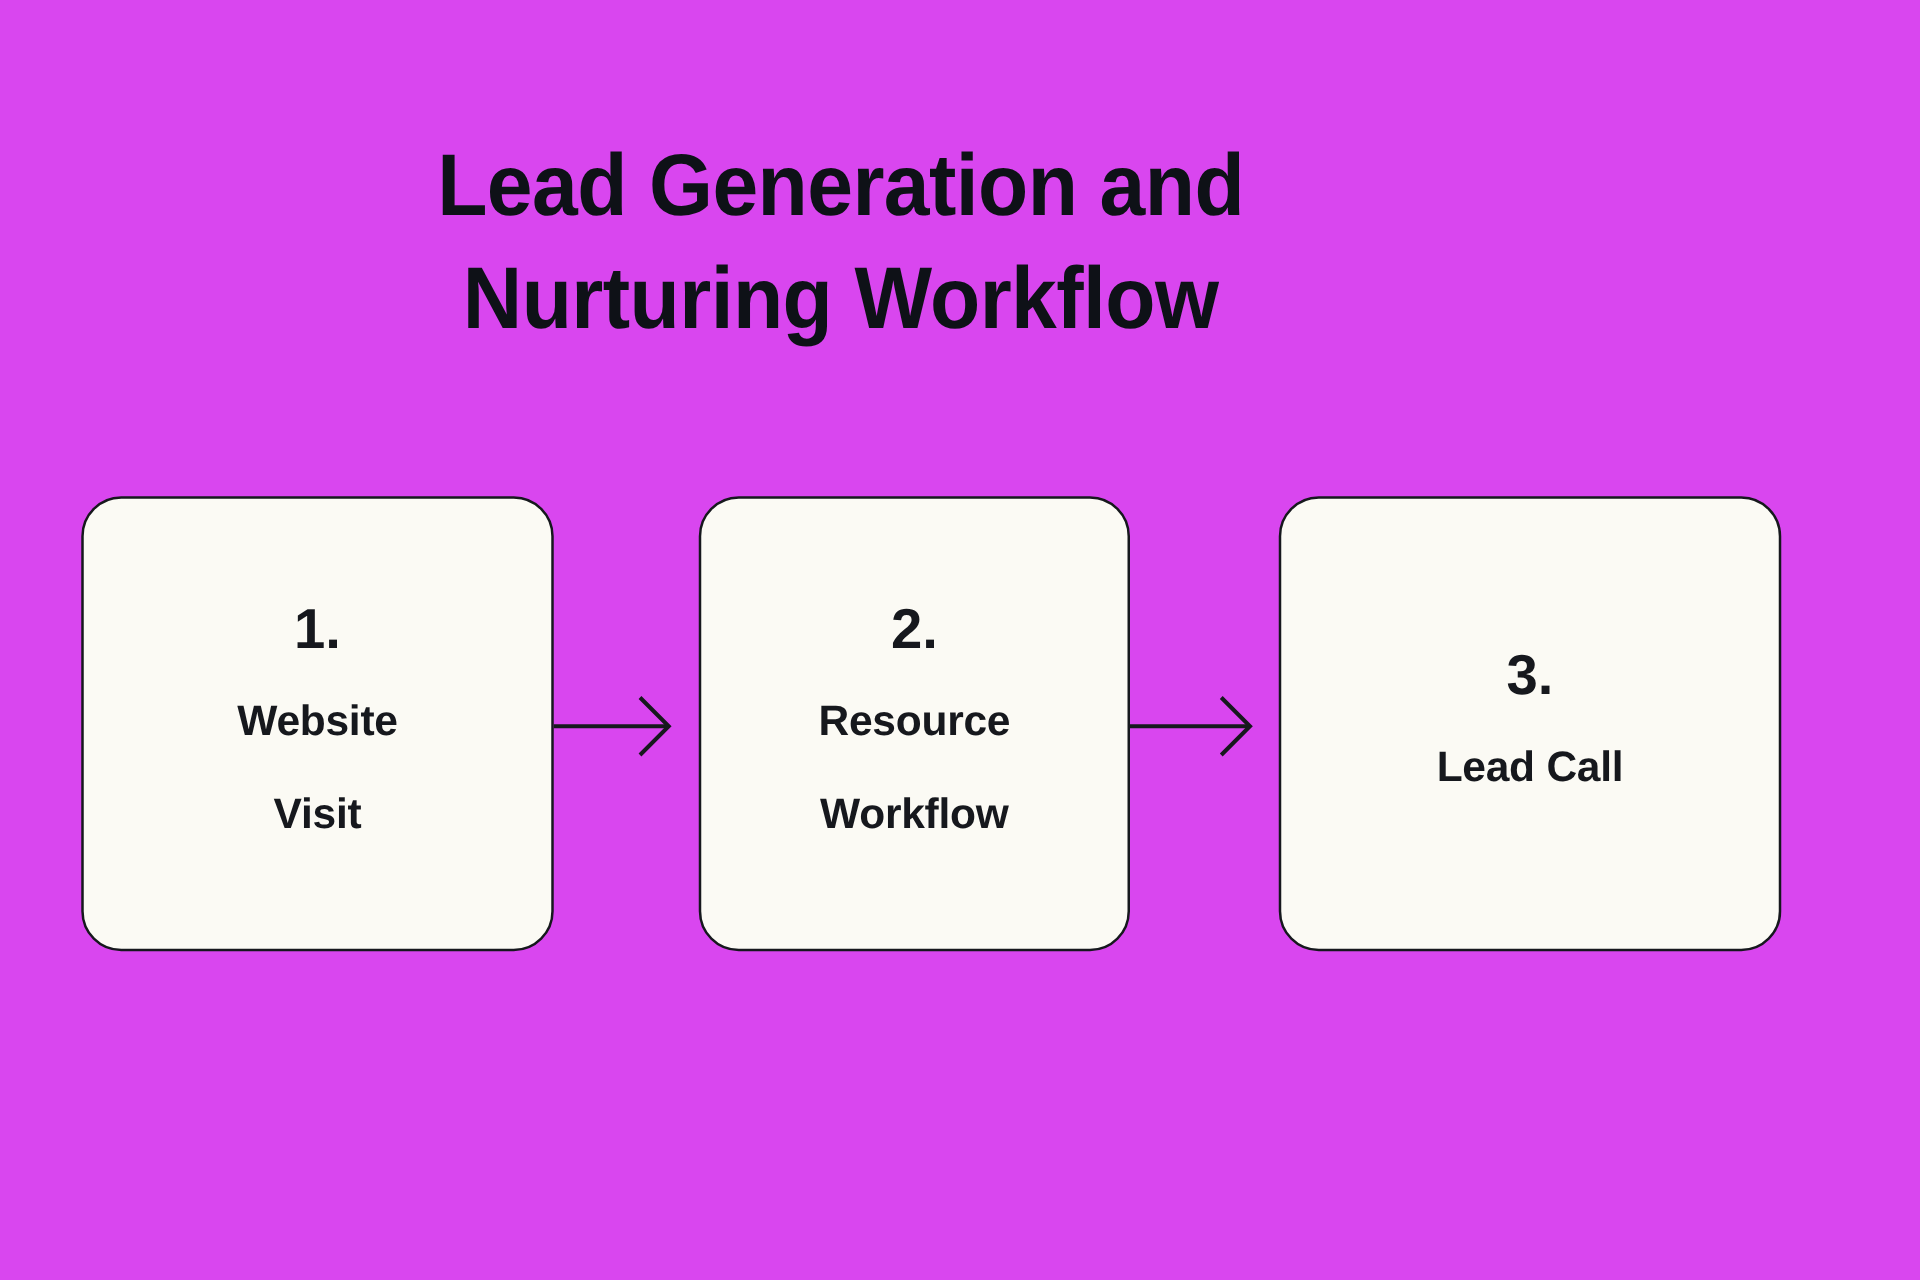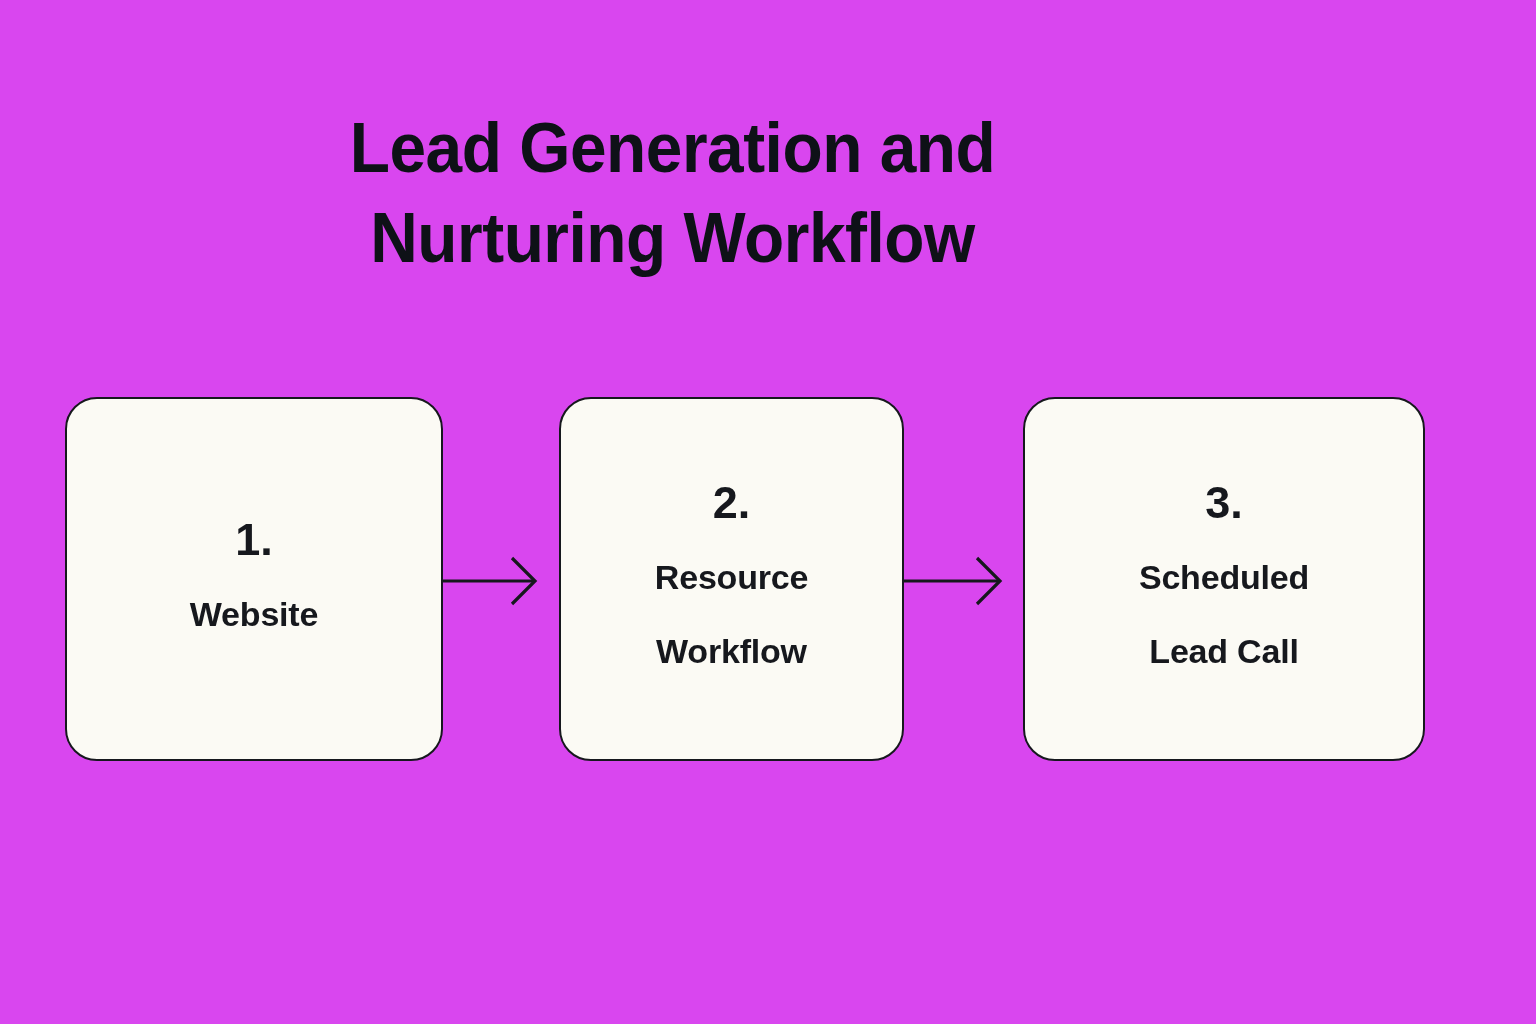--- a/index.html
+++ b/index.html
@@ -113,35 +113,35 @@
     <span class="tline">Lead Generation and</span>
     <span class="tline">Nurturing Workflow</span>
   </div>
 
   <div id="flow-row">
 
     <div class="node-box" id="node-1">
       <div class="node-inner">
         <span class="node-index">1.</span>
         <span class="node-label">Website</span>
+        <span class="node-label">Visit</span>
       </div>
     </div>
 
     <div class="node-box" id="node-2">
       <div class="node-inner">
         <span class="node-index">2.</span>
         <span class="node-label">Resource</span>
         <span class="node-label">Workflow</span>
       </div>
     </div>
 
     <div class="node-box" id="node-3">
       <div class="node-inner">
         <span class="node-index">3.</span>
-        <span class="node-label">Scheduled</span>
         <span class="node-label">Lead Call</span>
       </div>
     </div>
 
   </div>
 
   <svg class="arrow-svg" id="arrow-1" width="118" height="56" viewBox="0 0 118 56">
     <line class="arrow-line" x1="0" y1="28" x2="92" y2="28"></line>
     <polyline class="arrow-head" points="69,5 92,28 69,51"></polyline>
   </svg>

